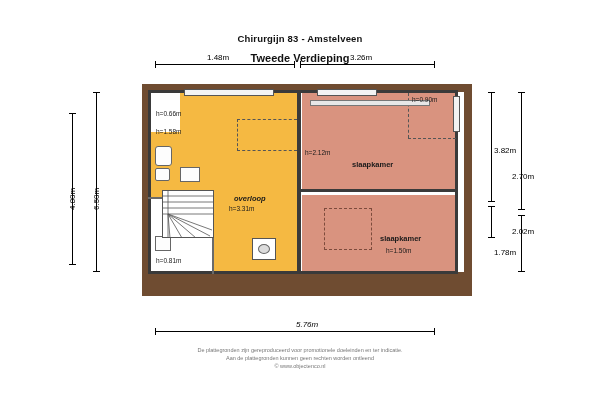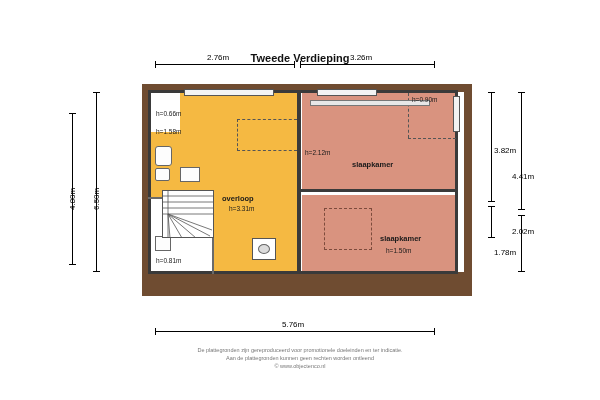--- a/index.html
+++ b/index.html
@@ -194,26 +194,27 @@
   }
   #f1 { top: 347px; }
   #f2 { top: 355px; }
   #f3 { top: 363px; }
 </style>
 </head>
 <body>
 
 <div id="page">
 
+  <div class="title" id="title-main">Chirurgijn 83 - Amstelveen</div>
   <div class="title" id="title-sub">Tweede Verdieping</div>
 
   <div class="dimline dh" style="left:155px; top:64px; width:140px;"></div>
   <div class="tick tick-v" style="left:155px; top:61px;"></div>
   <div class="tick tick-v" style="left:294px; top:61px;"></div>
-  <div class="dimtext" style="left:207px; top:53px;">2.76m</div>
+  <div class="dimtext" style="left:207px; top:53px;">1.48m</div>
 
   <div class="dimline dh" style="left:300px; top:64px; width:135px;"></div>
   <div class="tick tick-v" style="left:300px; top:61px;"></div>
   <div class="tick tick-v" style="left:434px; top:61px;"></div>
   <div class="dimtext" style="left:350px; top:53px;">3.26m</div>
 
   <div class="dimline dv" style="left:72px; top:113px; width:1px; height:152px;"></div>
   <div class="tick tick-h" style="left:69px; top:113px;"></div>
   <div class="tick tick-h" style="left:69px; top:264px;"></div>
   <div class="dimtext dimtext-v" style="left:68px; top:210px;">4.80m</div>
@@ -224,36 +225,36 @@
   <div class="dimtext dimtext-v" style="left:92px; top:210px;">6.50m</div>
 
   <div class="dimline dv" style="left:491px; top:92px; width:1px; height:110px;"></div>
   <div class="tick tick-h" style="left:488px; top:92px;"></div>
   <div class="tick tick-h" style="left:488px; top:201px;"></div>
   <div class="dimtext" style="left:494px; top:146px;">3.82m</div>
 
   <div class="dimline dv" style="left:521px; top:92px; width:1px; height:118px;"></div>
   <div class="tick tick-h" style="left:518px; top:92px;"></div>
   <div class="tick tick-h" style="left:518px; top:209px;"></div>
-  <div class="dimtext" style="left:512px; top:172px;">4.41m</div>
+  <div class="dimtext" style="left:512px; top:172px;">2.70m</div>
 
   <div class="dimline dv" style="left:491px; top:206px; width:1px; height:32px;"></div>
   <div class="tick tick-h" style="left:488px; top:206px;"></div>
   <div class="tick tick-h" style="left:488px; top:237px;"></div>
   <div class="dimtext" style="left:512px; top:227px;">2.02m</div>
 
   <div class="dimline dv" style="left:521px; top:215px; width:1px; height:57px;"></div>
   <div class="tick tick-h" style="left:518px; top:215px;"></div>
   <div class="tick tick-h" style="left:518px; top:271px;"></div>
   <div class="dimtext" style="left:494px; top:248px;">1.78m</div>
 
   <div class="dimline dh" style="left:155px; top:331px; width:280px;"></div>
   <div class="tick tick-v" style="left:155px; top:328px;"></div>
   <div class="tick tick-v" style="left:434px; top:328px;"></div>
-  <div class="dimtext" style="left:282px; top:320px;">5.76m</div>
+  <div class="dimtext" style="left:296px; top:320px;font-style:italic;">5.76m</div>
 
   <div id="plan">
 
     <div class="roof roof-top"></div>
     <div class="inner-white"></div>
 
     <div class="room r-overloop"></div>
     <div class="room r-slaap-top"></div>
     <div class="room r-slaap-bot"></div>
 
@@ -302,21 +303,21 @@
           <line x1="6" y1="24" x2="20" y2="48"></line>
           <line x1="6" y1="24" x2="8" y2="48"></line>
         </g>
         <line x1="6" y1="0" x2="6" y2="48" stroke="#555" stroke-width="0.8"></line>
       </svg>
     </div>
 
     <span class="lbl" style="left:14px; top:26px;">h=0.66m</span>
     <span class="lbl" style="left:14px; top:44px;">h=1.58m</span>
     <span class="lbl" style="left:14px; top:173px;">h=0.81m</span>
-    <span class="lbl lbl-b" style="left:80px; top:110px;">overloop</span>
+    <span class="lbl lbl-b" style="left:92px; top:110px;font-style:italic;">overloop</span>
     <span class="lbl" style="left:87px; top:121px;">h=3.31m</span>
     <span class="lbl" style="left:163px; top:65px;">h=2.12m</span>
     <span class="lbl lbl-b" style="left:210px; top:76px;">slaapkamer</span>
     <span class="lbl" style="left:270px; top:12px;">h=0.90m</span>
     <span class="lbl lbl-b" style="left:238px; top:150px;">slaapkamer</span>
     <span class="lbl" style="left:244px; top:163px;">h=1.50m</span>
   </div>
 
   <div class="footer" id="f1">De plattegronden zijn gereproduceerd voor promotionele doeleinden en ter indicatie.</div>
   <div class="footer" id="f2">Aan de plattegronden kunnen geen rechten worden ontleend</div>

